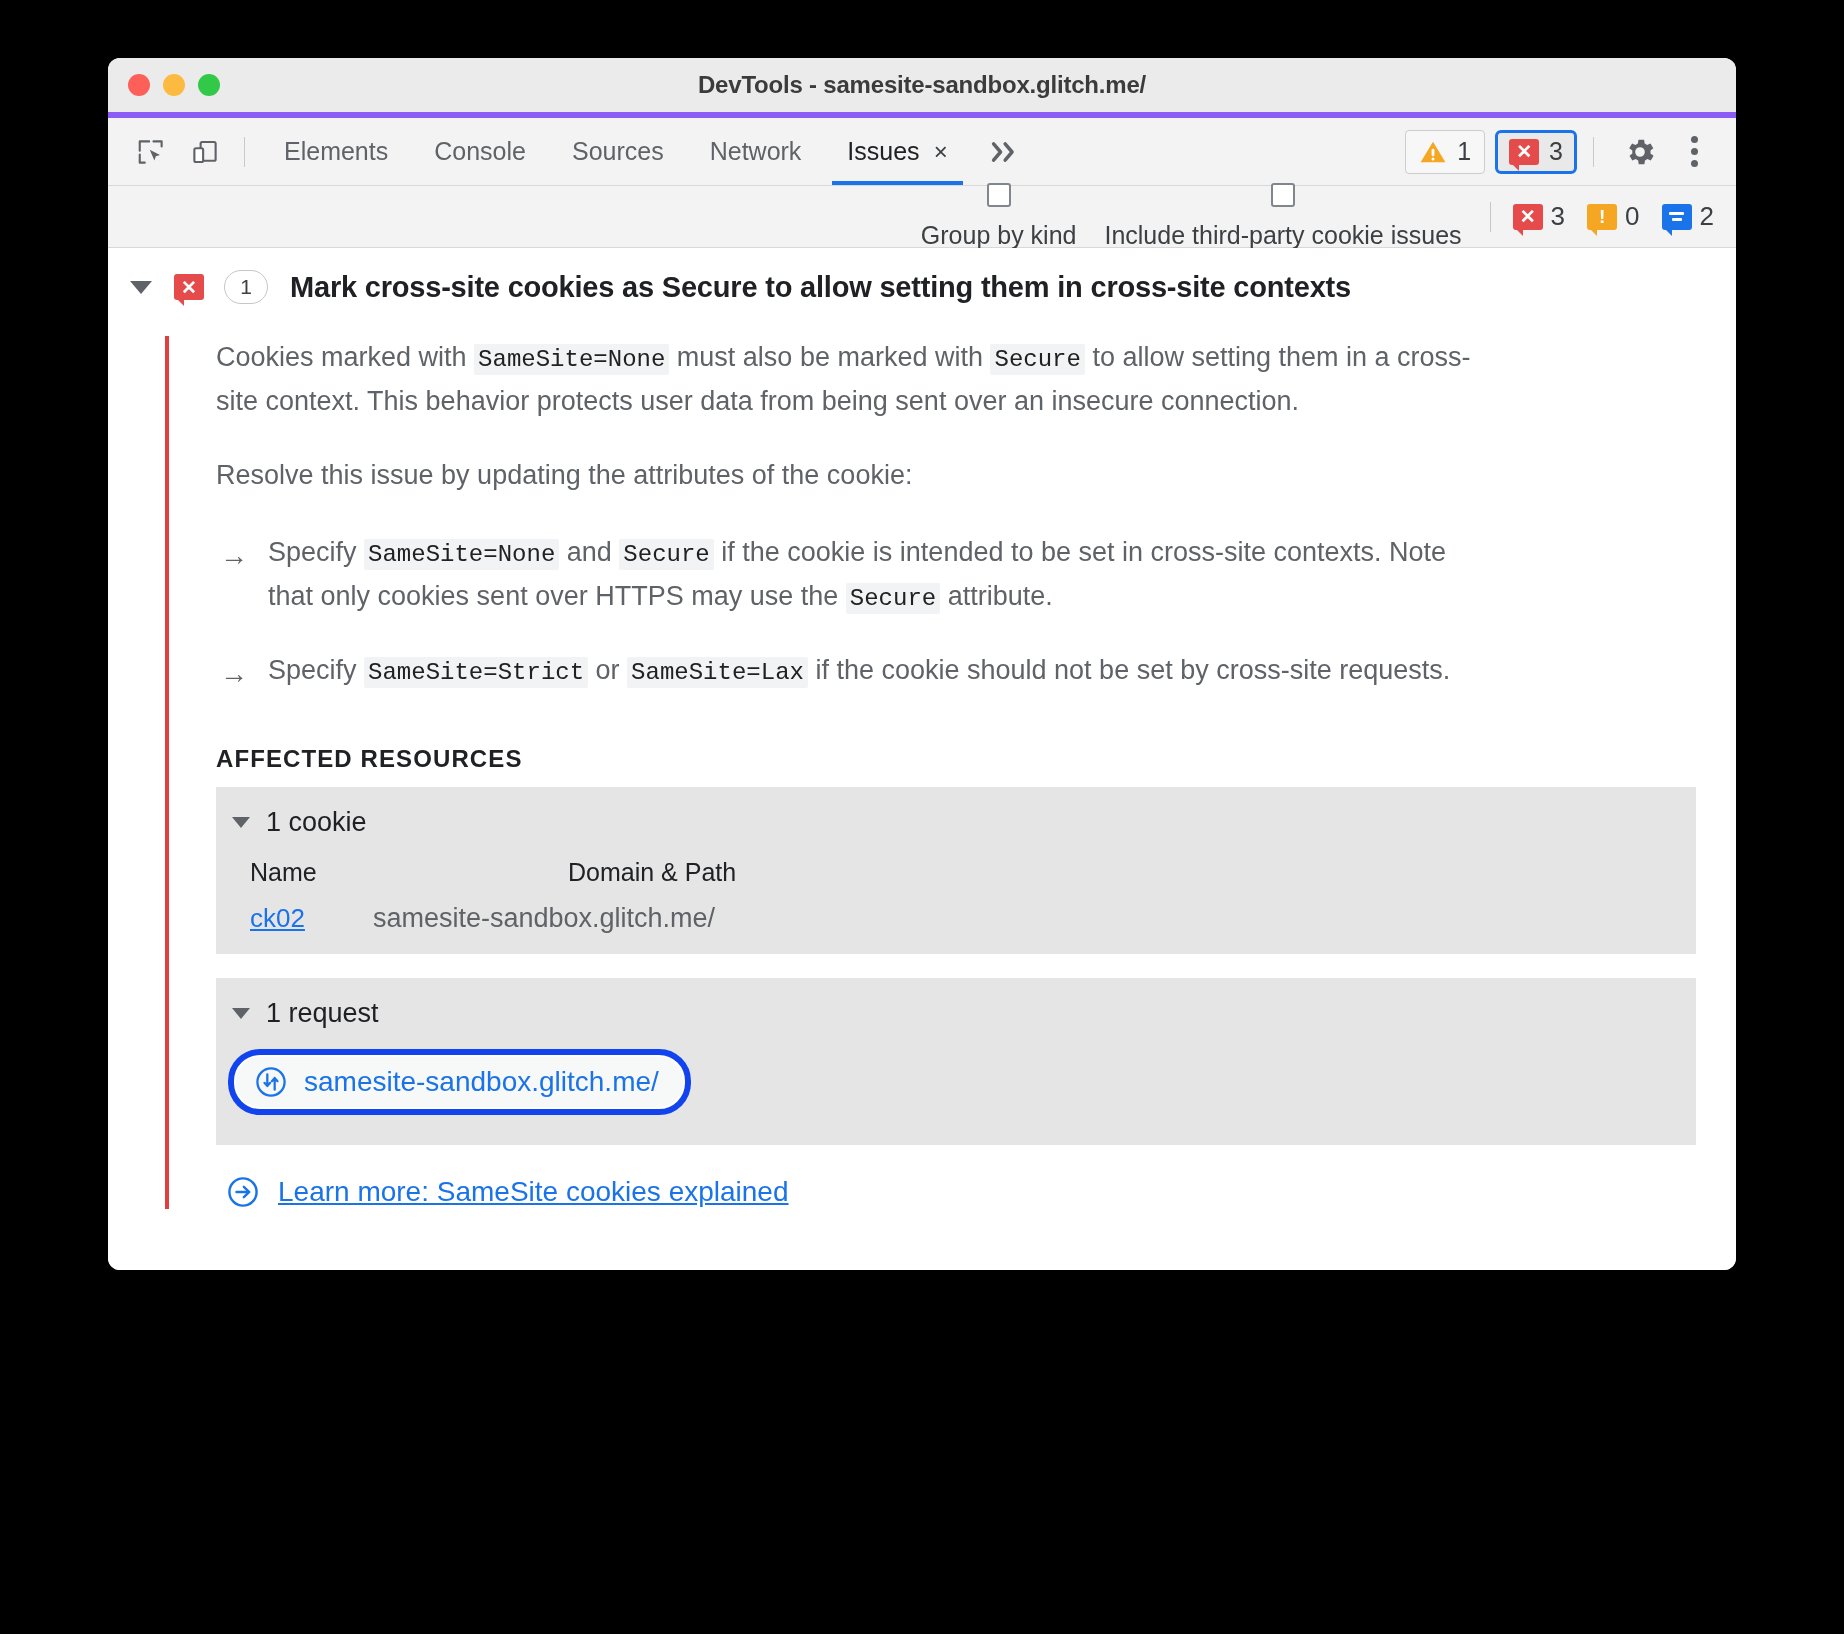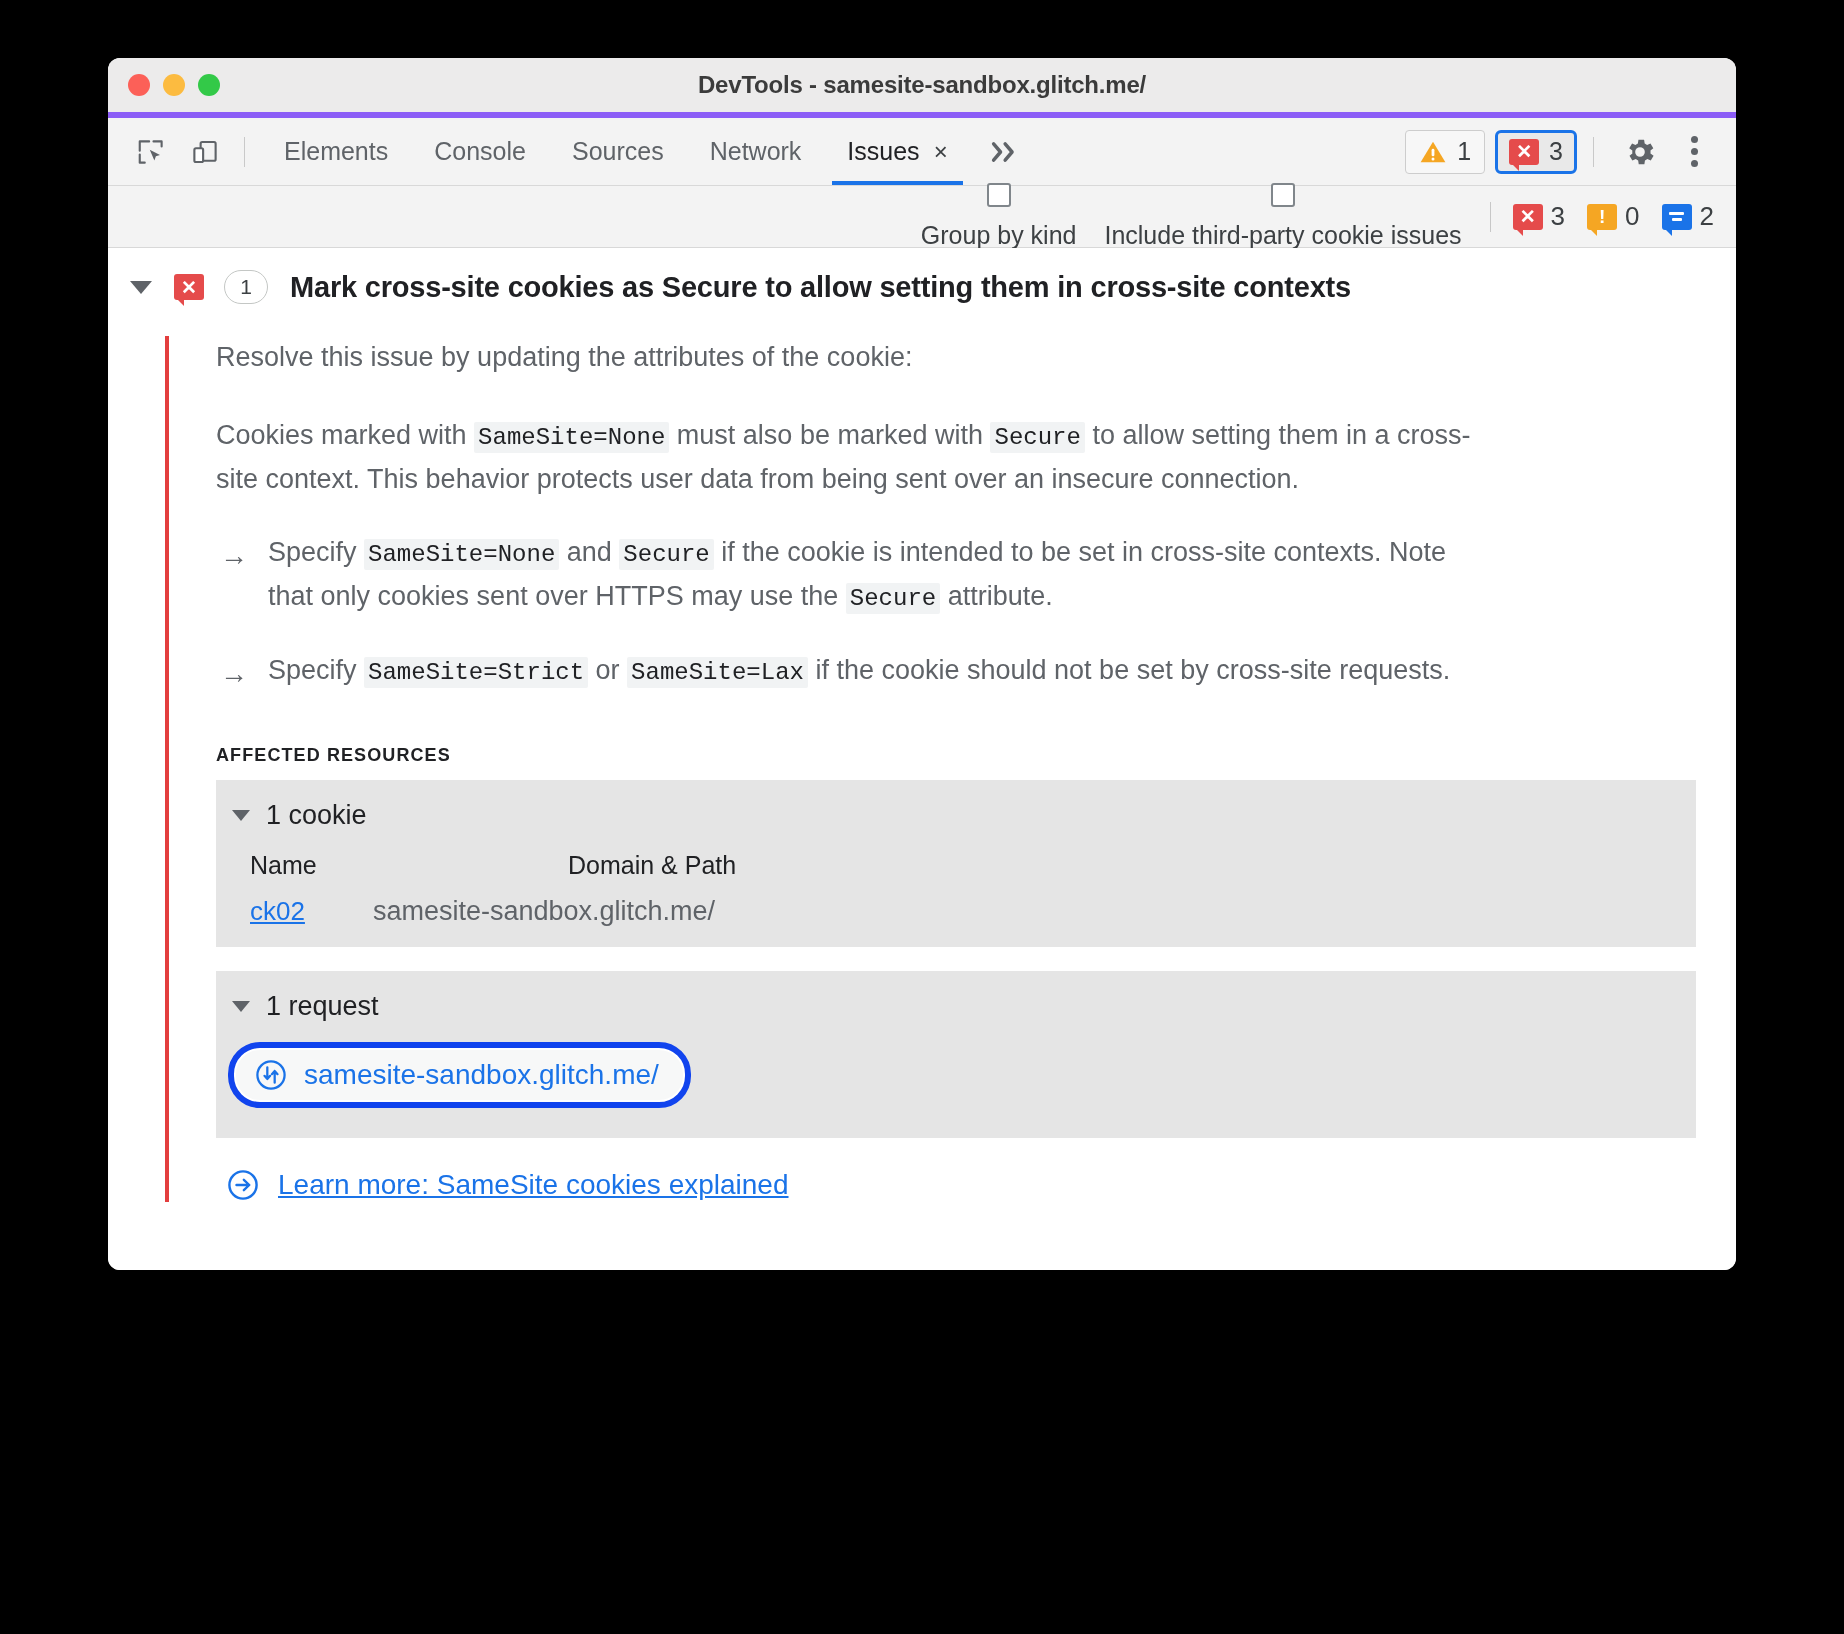--- a/index.html
+++ b/index.html
@@ -245,21 +245,21 @@
   }
   .arrow-line { position: relative; padding-left: 52px; }
   .arrow-line .arw {
     position: absolute;
     left: 4px; top: 2px;
     font-size: 28px;
     color: #5f6368;
   }
 
   .affected-title {
-    font-size: 18px;
+    font-size: 24px;
     font-weight: bold;
     letter-spacing: 1.1px;
     color: #202124;
     margin: 52px 0 14px 0;
   }
 
   .res-block { background: #e5e5e5; padding: 10px 0 14px 0; }
   .res-head {
     display: flex; align-items: center; gap: 16px;
     font-size: 27px;
@@ -437,23 +437,23 @@
       <span class="bubble err">
           <span>✕</span>
         </span>
       <span class="count-pill">1</span>
       <span class="issue-title">Mark cross-site cookies as Secure to allow setting them in cross-site contexts</span>
     </div>
 
     <div class="issue-body">
       <div class="body-inner">
 
+        <p class="para"><span>Cookies marked with </span><code class="kbd">SameSite=None</code><span> must also be marked with </span><code class="kbd">Secure</code><span> to allow setting them in a cross-site context. This behavior protects user data from being sent over an insecure connection.</span></p>
+
         <p class="para tight">Resolve this issue by updating the attributes of the cookie:</p>
-
-        <p class="para"><span>Cookies marked with </span><code class="kbd">SameSite=None</code><span> must also be marked with </span><code class="kbd">Secure</code><span> to allow setting them in a cross-site context. This behavior protects user data from being sent over an insecure connection.</span></p>
 
         <p class="para arrow-line"><span class="arw">→</span><span>Specify </span><code class="kbd">SameSite=None</code><span> and </span><code class="kbd">Secure</code><span> if the cookie is intended to be set in cross-site contexts. Note that only cookies sent over HTTPS may use the </span><code class="kbd">Secure</code><span> attribute.</span></p>
 
         <p class="para arrow-line"><span class="arw">→</span><span>Specify </span><code class="kbd">SameSite=Strict</code><span> or </span><code class="kbd">SameSite=Lax</code><span> if the cookie should not be set by cross-site requests.</span></p>
 
         <div class="affected-title">AFFECTED RESOURCES</div>
 
         <div class="res-block">
           <div class="res-head">
             <span class="tri-sm"></span>

